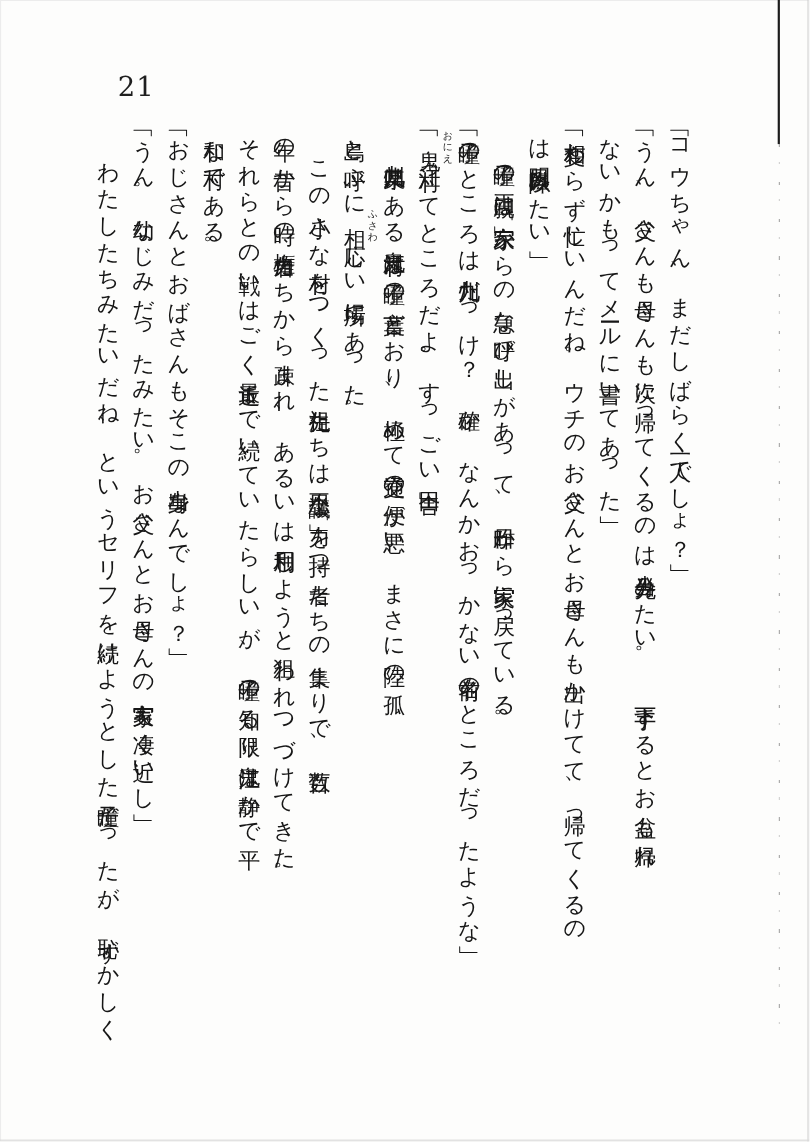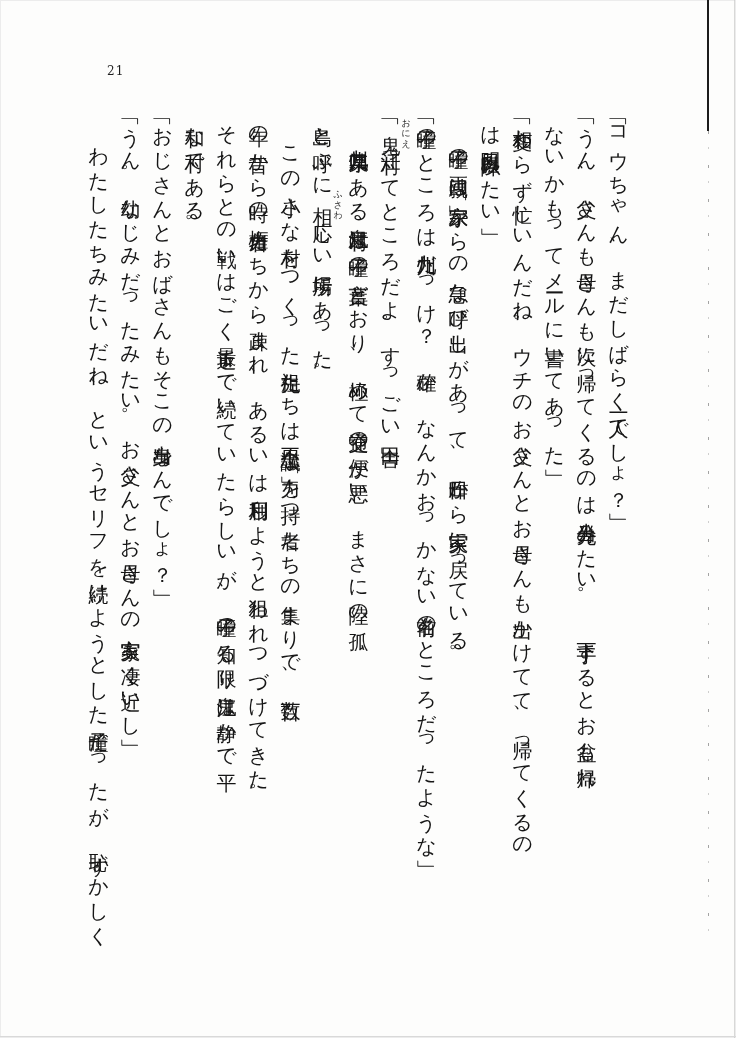--- a/index.html
+++ b/index.html
@@ -52,21 +52,21 @@
       rgba(90,90,90,0.55) 0 3px,
       rgba(90,90,90,0.0) 3px 16px,
       rgba(120,120,120,0.35) 16px 18px,
       rgba(120,120,120,0.0) 18px 34px
     );
   }
   .page-number {
     position: absolute;
     left: 107px;
     top: 64px;
-    font-size: 12px;
+    font-size: 25px;
     color: #1f1f1f;
     letter-spacing: 1px;
   }
   .text-block {
     position: absolute;
     top: 112px;
     left: 89px;
     width: 546px;
     height: 852px;
     writing-mode: vertical-rl;

